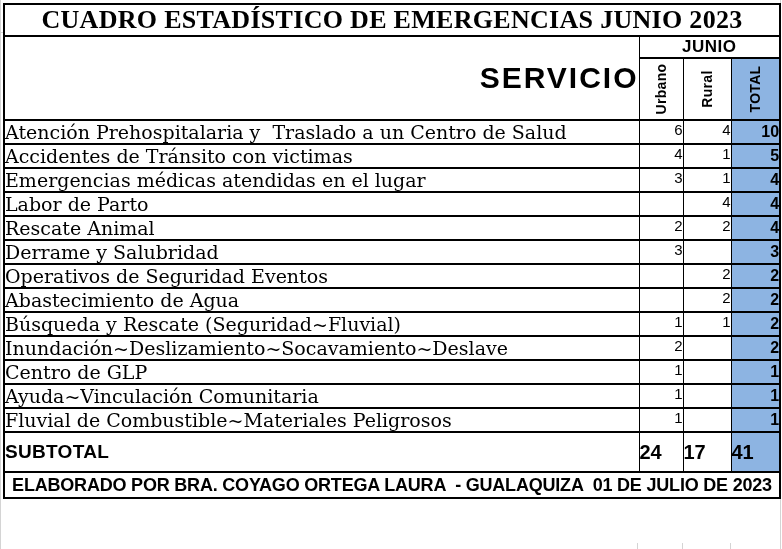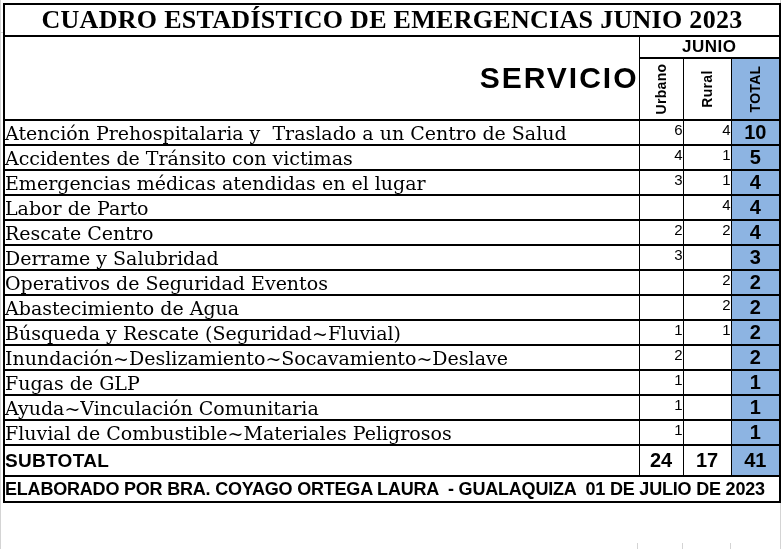--- a/index.html
+++ b/index.html
@@ -87,43 +87,44 @@
     white-space: pre;
     overflow: hidden;
   }
   td.num {
     font-size: 15px;
     text-align: right;
     vertical-align: top;
     padding: 1px 5px 0 0;
   }
   td.tot {
-    font-size: 20px;
-    font-weight: bold;
-    text-align: center;
+    font-size: 16px;
+    font-weight: bold;
+    text-align: right;
     vertical-align: middle;
     padding-right: 6px;
   }
-  tr.subtotal-row { height: 31px; }
+  tr.subtotal-row { height: 40px; }
   td.subtotal-label {
     font-weight: bold;
     font-size: 19px;
     vertical-align: middle;
     padding-left: 5px;
     letter-spacing: 0.3px;
   }
   td.subnum {
     font-weight: bold;
     font-size: 20px;
-    text-align: center;
+    text-align: left;
     vertical-align: middle;
     padding-right: 5px;
   }
   tr.footer-row { height: 26px; }
   td.footer-cell {
+    text-align: center;
     vertical-align: middle;
     font-weight: bold;
     font-size: 18px;
     letter-spacing: -0.2px;
     white-space: pre;
   }
 </style>
 </head>
 <body>
 
@@ -192,21 +193,21 @@
           <td class="num">1</td>
           <td class="tot total-bg">4</td>
         </tr>
         <tr class="data-row">
           <td class="svc">Labor de Parto</td>
           <td class="num"></td>
           <td class="num">4</td>
           <td class="tot total-bg">4</td>
         </tr>
         <tr class="data-row">
-          <td class="svc">Rescate Centro</td>
+          <td class="svc">Rescate Animal</td>
           <td class="num">2</td>
           <td class="num">2</td>
           <td class="tot total-bg">4</td>
         </tr>
         <tr class="data-row">
           <td class="svc">Derrame y Salubridad</td>
           <td class="num">3</td>
           <td class="num"></td>
           <td class="tot total-bg">3</td>
         </tr>
@@ -228,21 +229,21 @@
           <td class="num">1</td>
           <td class="tot total-bg">2</td>
         </tr>
         <tr class="data-row">
           <td class="svc">Inundación~Deslizamiento~Socavamiento~Deslave</td>
           <td class="num">2</td>
           <td class="num"></td>
           <td class="tot total-bg">2</td>
         </tr>
         <tr class="data-row">
-          <td class="svc">Fugas de GLP</td>
+          <td class="svc">Centro de GLP</td>
           <td class="num">1</td>
           <td class="num"></td>
           <td class="tot total-bg">1</td>
         </tr>
         <tr class="data-row">
           <td class="svc">Ayuda~Vinculación Comunitaria</td>
           <td class="num">1</td>
           <td class="num"></td>
           <td class="tot total-bg">1</td>
         </tr>

